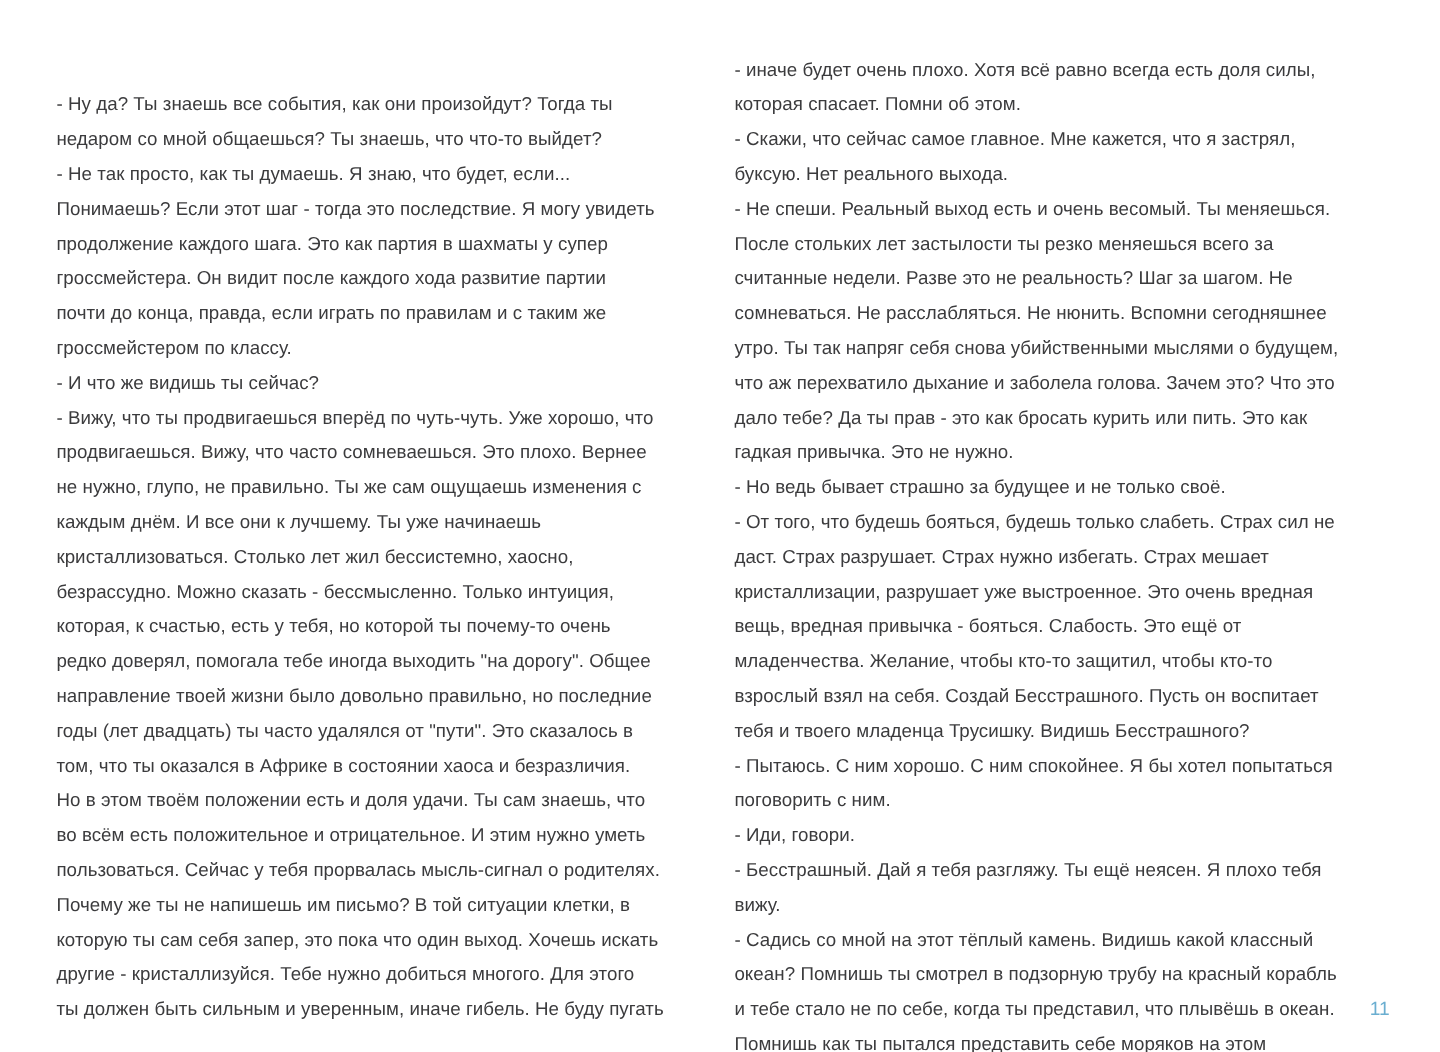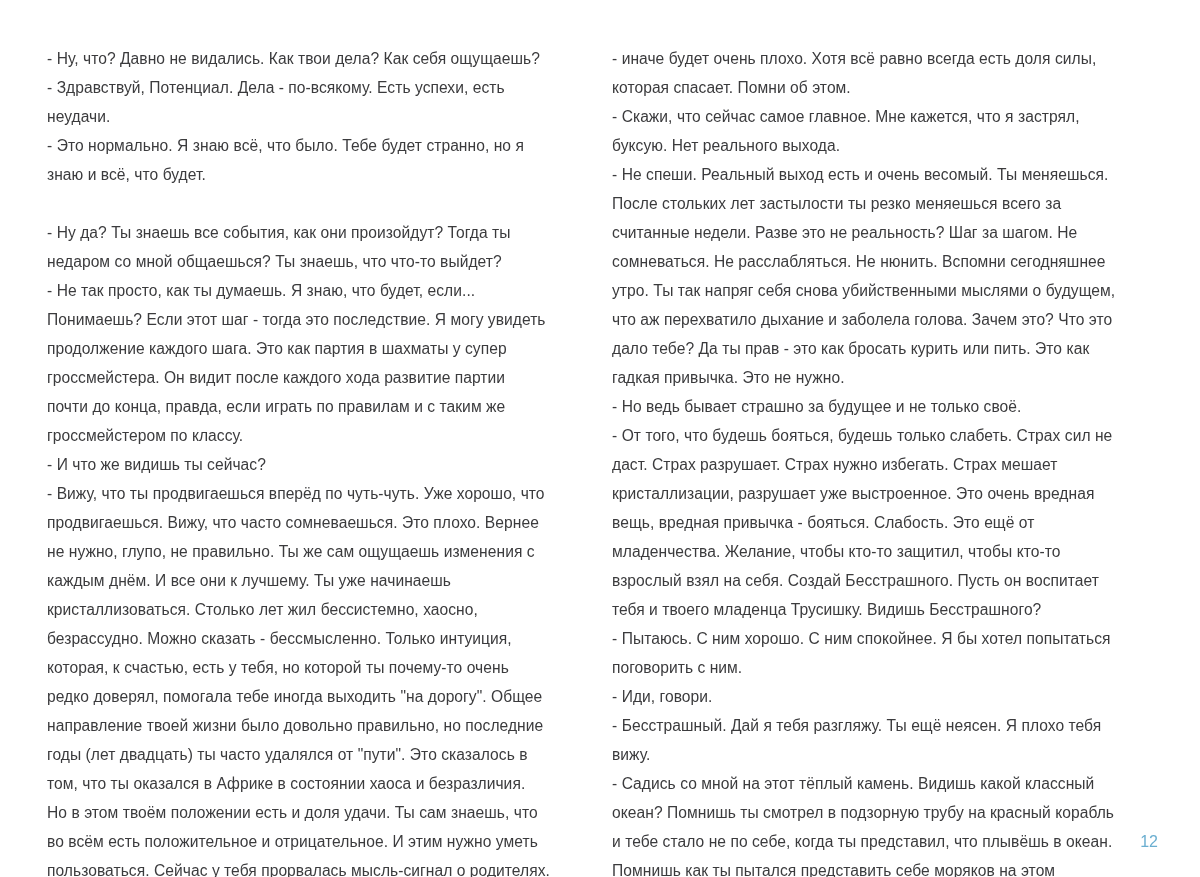--- a/index.html
+++ b/index.html
@@ -62,25 +62,20 @@
   }
 </style>
 </head>
 <body>
 
 <div id="page">
 
   <div class="columns">
 
     <div class="column" id="col-left">
-      <p class="para">- Ну, что? Давно не видались. Как твои дела? Как себя ощущаешь?
-- Здравствуй, Потенциал. Дела - по-всякому. Есть успехи, есть
-неудачи.
-- Это нормально. Я знаю всё, что было. Тебе будет странно, но я
-знаю и всё, что будет.</p>
       <p class="para gap-before">- Ну да? Ты знаешь все события, как они произойдут? Тогда ты
 недаром со мной общаешься? Ты знаешь, что что-то выйдет?
 - Не так просто, как ты думаешь. Я знаю, что будет, если...
 Понимаешь? Если этот шаг - тогда это последствие. Я могу увидеть
 продолжение каждого шага. Это как партия в шахматы у супер
 гроссмейстера. Он видит после каждого хода развитие партии
 почти до конца, правда, если играть по правилам и с таким же
 гроссмейстером по классу.
 - И что же видишь ты сейчас?
 - Вижу, что ты продвигаешься вперёд по чуть-чуть. Уже хорошо, что
@@ -133,15 +128,15 @@
 океан? Помнишь ты смотрел в подзорную трубу на красный корабль
 и тебе стало не по себе, когда ты представил, что плывёшь в океан.
 Помнишь как ты пытался представить себе моряков на этом
 корабле. Ведь они были простые люди. Ты задавал себе вопрос :
 Неужели они не бояться. Думаю бояться, но только в первую
 минуту. Некоторые не бояться вообще - не понимают, думают о</p>
     </div>
 
   </div>
 
-  <div id="page-number">12</div>
+  <div id="page-number">11</div>
 
 </div>
 
 </body></html>

